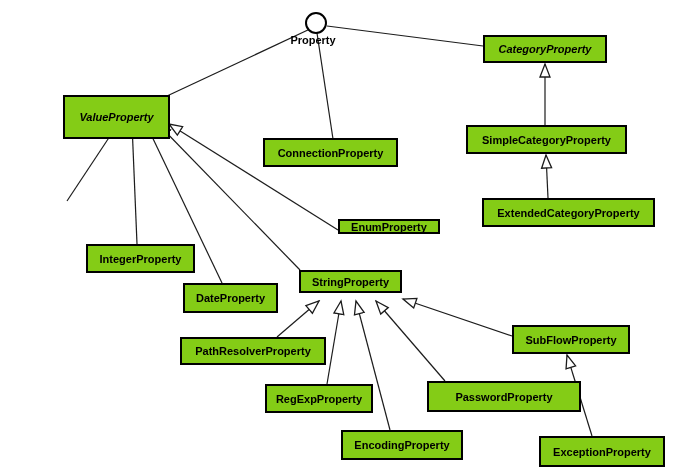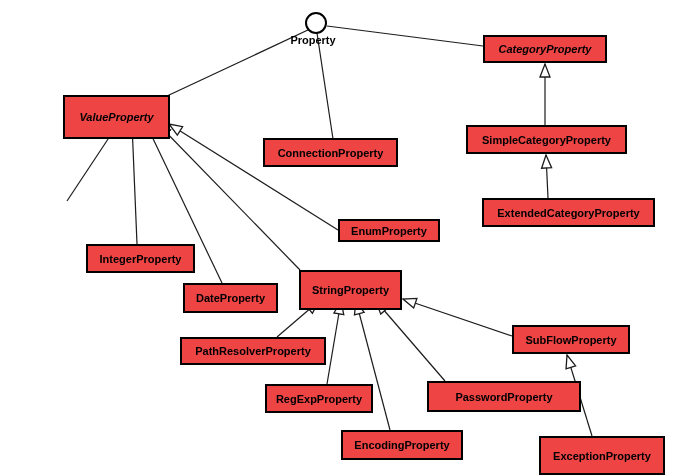--- a/index.html
+++ b/index.html
@@ -17,21 +17,21 @@
   }
   #edges {
     position: absolute;
     left: 0; top: 0;
     z-index: 0;
   }
   .class-box {
     position: absolute;
     box-sizing: border-box;
     border: 2px solid #000000;
-    background: #ef4444;
+    background: #84cc16;
     display: flex;
     align-items: center;
     justify-content: center;
     font-size: 11px;
     font-weight: bold;
     color: #000000;
     white-space: nowrap;
     z-index: 2;
     cursor: default;
   }
@@ -91,29 +91,29 @@
 
   <div class="class-box" style="left:466px; top:125px; width:161px; height:29px;">SimpleCategoryProperty</div>
 
   <div class="class-box" style="left:482px; top:198px; width:173px; height:29px;">ExtendedCategoryProperty</div>
 
 
   <div class="class-box" style="left:86px;  top:244px; width:109px; height:29px;">IntegerProperty</div>
 
   <div class="class-box" style="left:183px; top:283px; width:95px;  height:30px;">DateProperty</div>
 
-  <div class="class-box" style="left:338px; top:219px; width:102px; height:23px;">EnumProperty</div>
+  <div class="class-box" style="left:338px; top:219px; width:102px; height:15px;">EnumProperty</div>
 
-  <div class="class-box" style="left:299px; top:270px; width:103px; height:40px;">StringProperty</div>
+  <div class="class-box" style="left:299px; top:270px; width:103px; height:23px;">StringProperty</div>
 
   <div class="class-box" style="left:180px; top:337px; width:146px; height:28px;">PathResolverProperty</div>
 
   <div class="class-box" style="left:265px; top:384px; width:108px; height:29px;">RegExpProperty</div>
 
   <div class="class-box" style="left:341px; top:430px; width:122px; height:30px;">EncodingProperty</div>
 
   <div class="class-box" style="left:427px; top:381px; width:154px; height:31px;">PasswordProperty</div>
 
   <div class="class-box" style="left:512px; top:325px; width:118px; height:29px;">SubFlowProperty</div>
 
-  <div class="class-box" style="left:539px; top:436px; width:126px; height:39px;">ExceptionProperty</div>
+  <div class="class-box" style="left:539px; top:436px; width:126px; height:31px;">ExceptionProperty</div>
 
 </div>
 
 </body></html>

